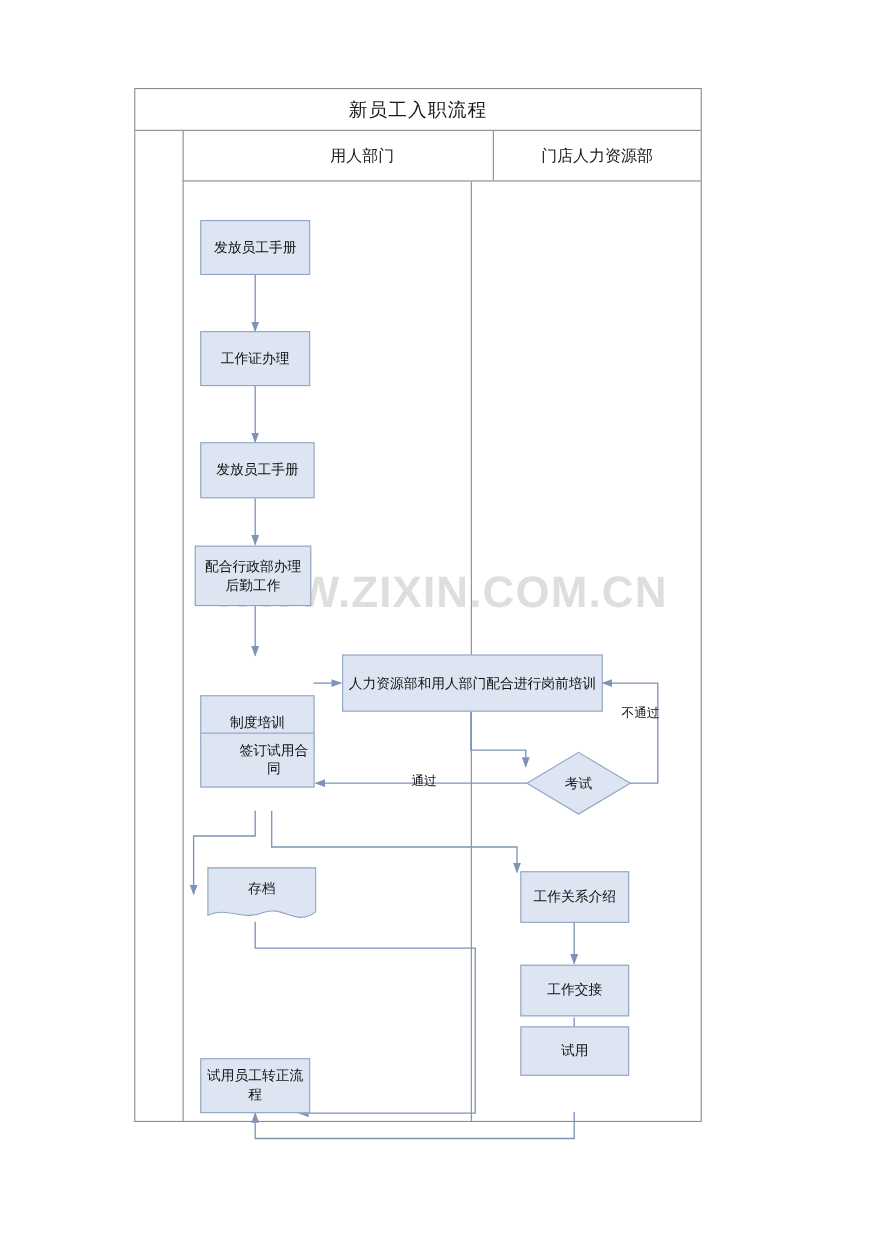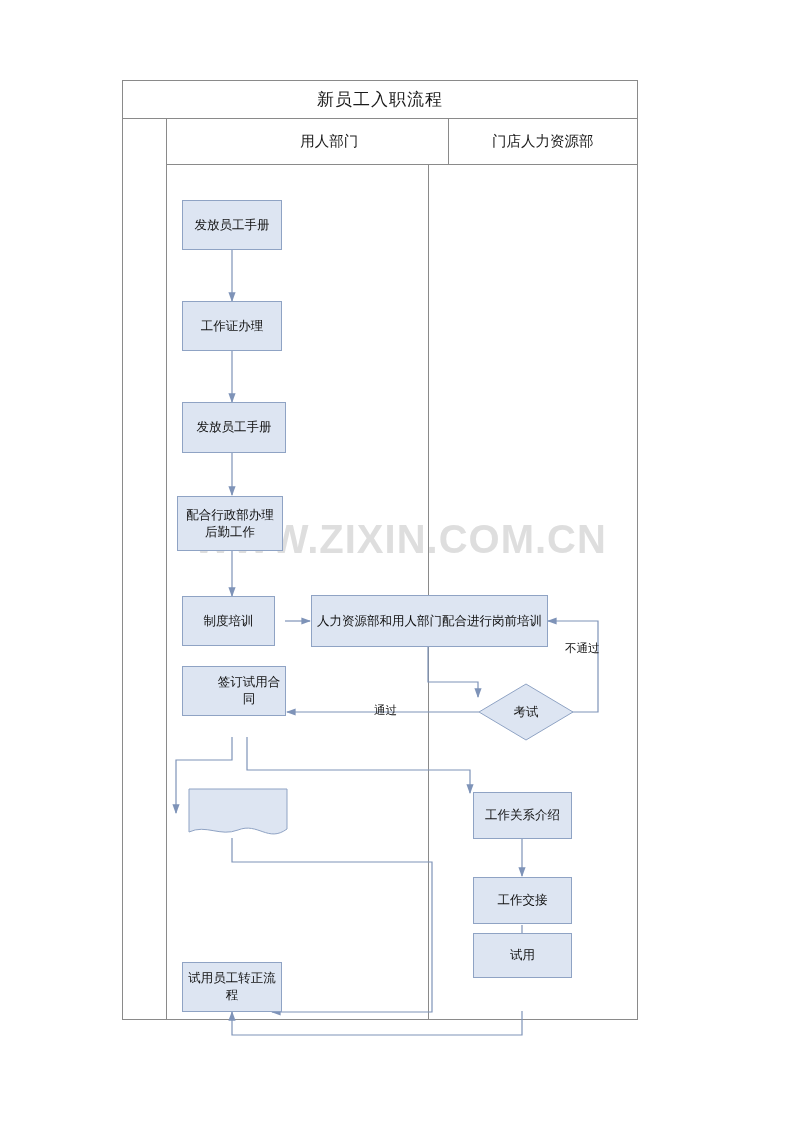--- a/index.html
+++ b/index.html
@@ -220,37 +220,38 @@
 </svg>
 
 <div class="node" style="left:182px; top:200px; width:100px; height:50px;">发放员工手册</div>
 
 <div class="node" style="left:182px; top:301px; width:100px; height:50px;">工作证办理</div>
 
 <div class="node" style="left:182px; top:402px; width:104px; height:51px;">发放员工手册</div>
 
 <div class="node" style="left:177px; top:496px; width:106px; height:55px;">配合行政部办理后勤工作</div>
 
-<div class="node" style="left:182px; top:596px; width:93px; height:50px;">制度培训</div>
+<div class="node" style="left:182px; top:632px; width:104px; height:50px;">制度培训</div>
 
 <div class="node" style="left:311px; top:595px; width:237px; height:52px;">人力资源部和用人部门配合进行岗前培训</div>
 
 <div class="diamond-wrap" style="left:478px; top:683px; width:96px; height:58px;">
   <svg width="96" height="58" viewBox="0 0 96 58" xmlns="http://www.w3.org/2000/svg">
     <polygon points="48,1 95,29 48,57 1,29" fill="#dde5f2" stroke="#8fa3c4" stroke-width="1"></polygon>
   </svg>
   <div class="diamond-label">考试</div>
 </div>
 
 <div class="node" style="left:182px; top:666px; width:104px; height:50px;padding-left:34px;">签订试用合同</div>
 
 <div class="doc-wrap" style="left:188px; top:788px; width:100px; height:52px;">
   <svg width="100" height="52" viewBox="0 0 100 52" xmlns="http://www.w3.org/2000/svg">
     <path d="M1,1 L99,1 L99,41 C80,55 70,34 50,42 C32,49 18,36 1,44 Z" fill="#dde5f2" stroke="#8fa3c4" stroke-width="1"></path>
   </svg>
+  <div class="doc-label">存档</div>
 </div>
 
 <div class="node" style="left:473px; top:792px; width:99px; height:47px;">工作关系介绍</div>
 
 <div class="node" style="left:473px; top:877px; width:99px; height:47px;">工作交接</div>
 
 <div class="node" style="left:473px; top:933px; width:99px; height:45px;">试用</div>
 
 <div class="node" style="left:182px; top:962px; width:100px; height:50px;">试用员工转正流程</div>
 

